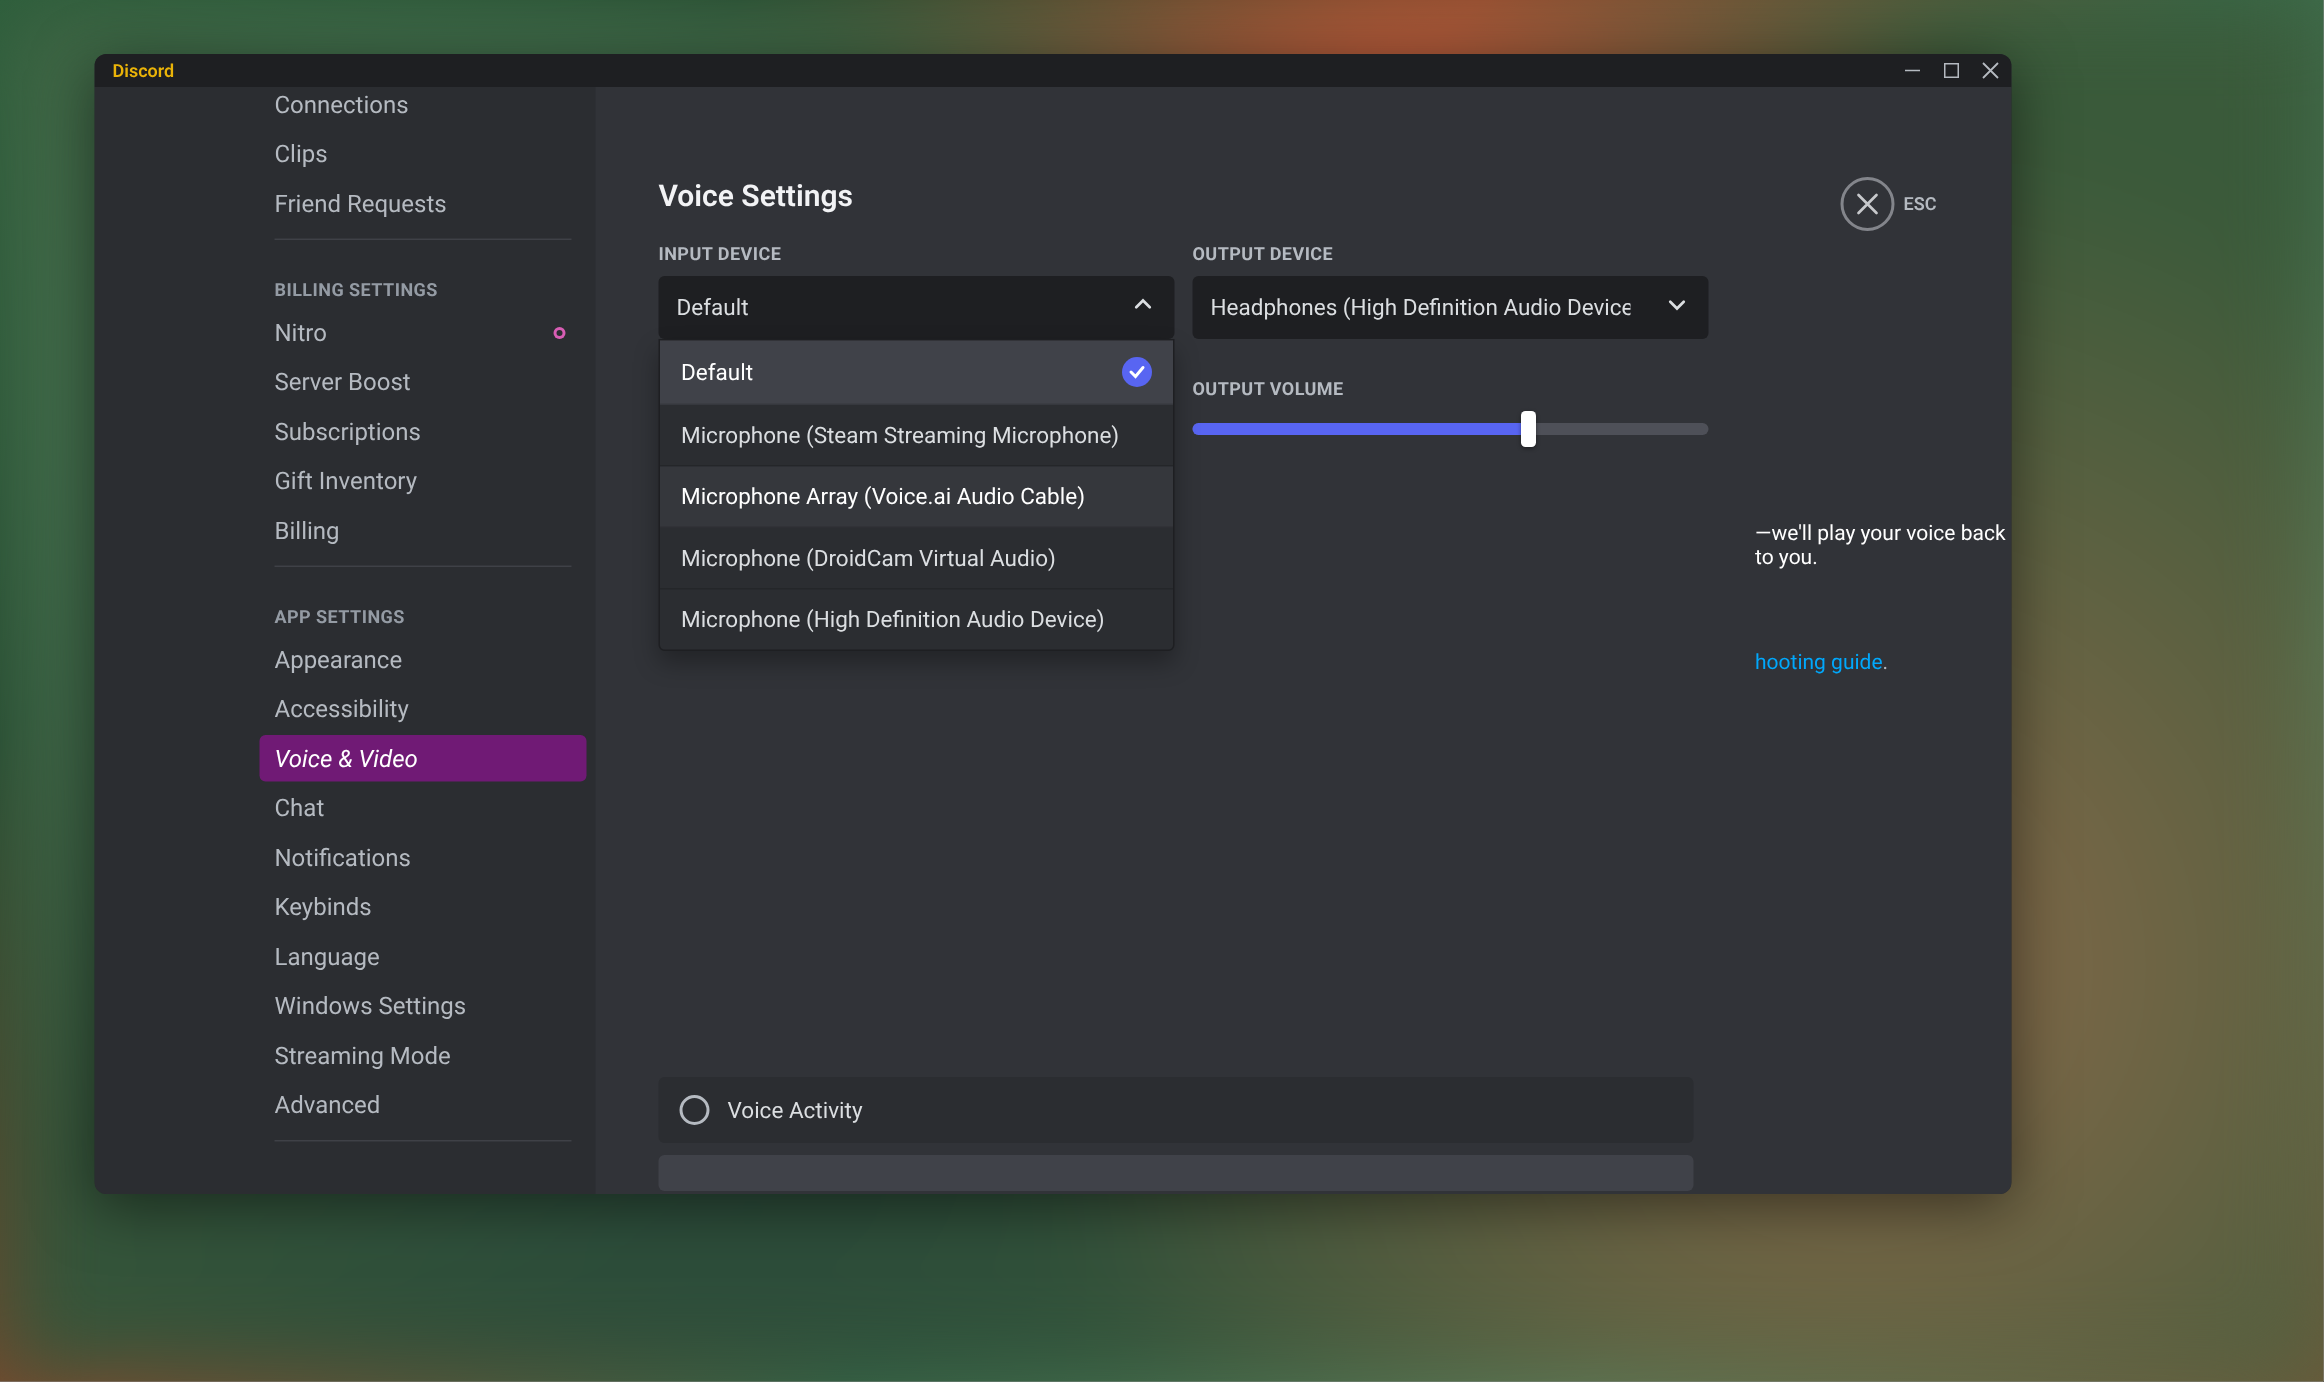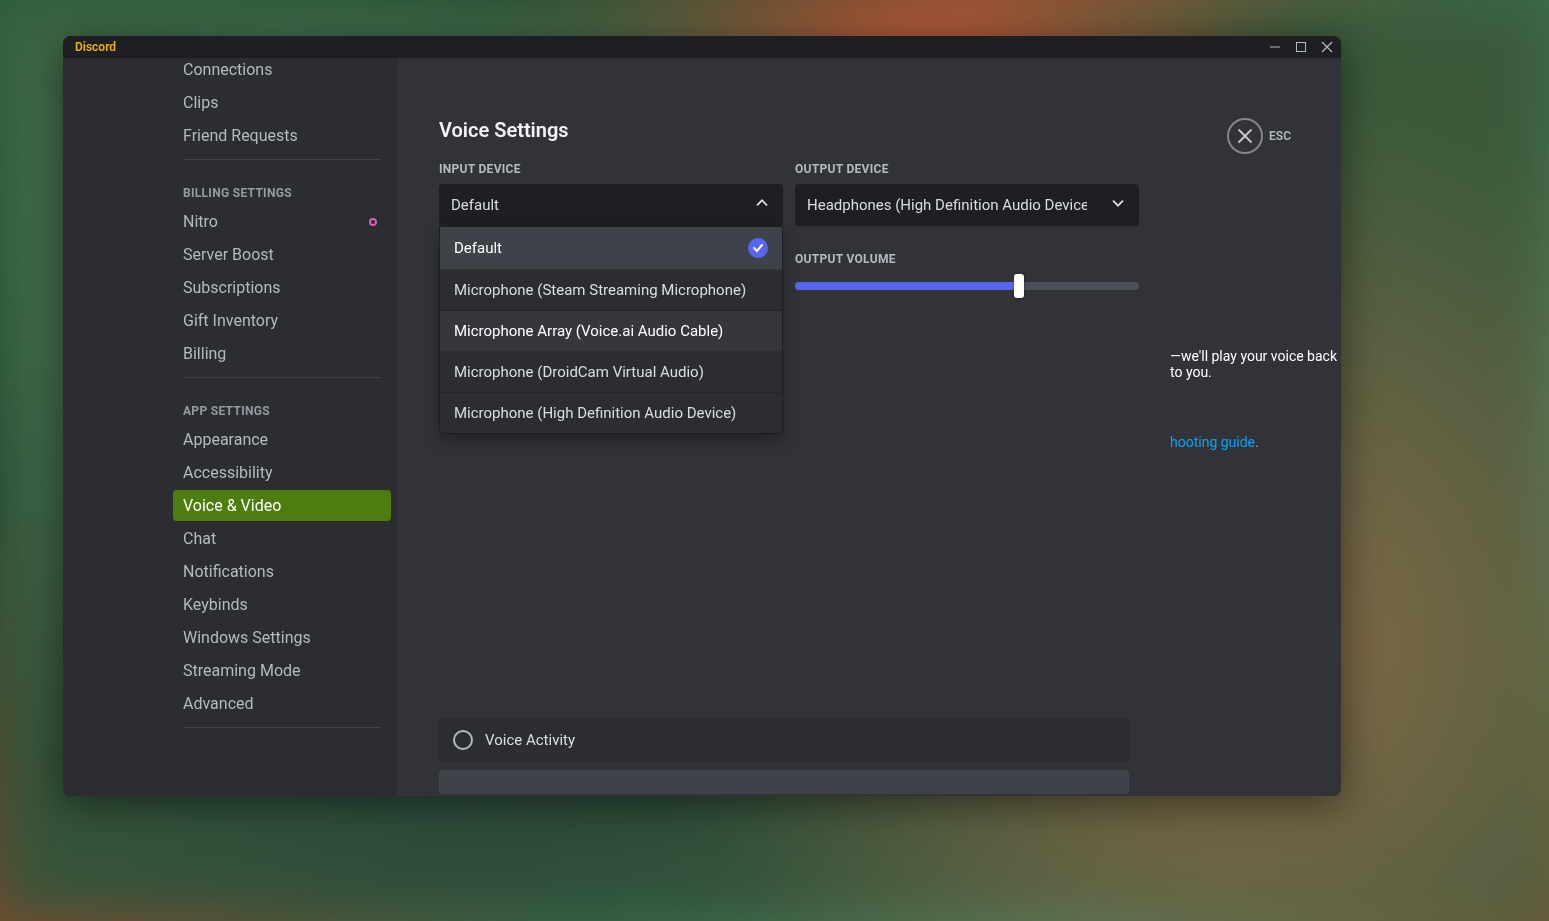--- a/index.html
+++ b/index.html
@@ -64,21 +64,21 @@
       border-radius: 4px;
       color: #b5bac1;
       font-size: 16px;
       margin-bottom: 2px;
       cursor: pointer;
       display: flex;
       align-items: center;
       justify-content: space-between;
     }
     .side-item.first-cut { padding-top: 2px; }
-    .side-item.active { background: #4d7c0f; color: #ffffff; }
+    .side-item.active { background: #701a75; color: #ffffff; font-style: italic; }
     .side-header {
       padding: 18px 10px 6px;
       color: #949ba4;
       font-size: 12px;
       font-weight: 700;
       letter-spacing: 0.3px;
     }
     .divider { height: 1px; background: #3f4147; margin: 8px 10px; }
     .nitro-badge {
       width: 16px; height: 16px;
@@ -291,20 +291,23 @@
             <span>Voice &amp; Video</span>
           </div>
         <div class="side-item">
             <span>Chat</span>
           </div>
         <div class="side-item">
             <span>Notifications</span>
           </div>
         <div class="side-item">
             <span>Keybinds</span>
+          </div>
+        <div class="side-item">
+            <span>Language</span>
           </div>
         <div class="side-item">
             <span>Windows Settings</span>
           </div>
         <div class="side-item">
             <span>Streaming Mode</span>
           </div>
         <div class="side-item">
             <span>Advanced</span>
           </div>

